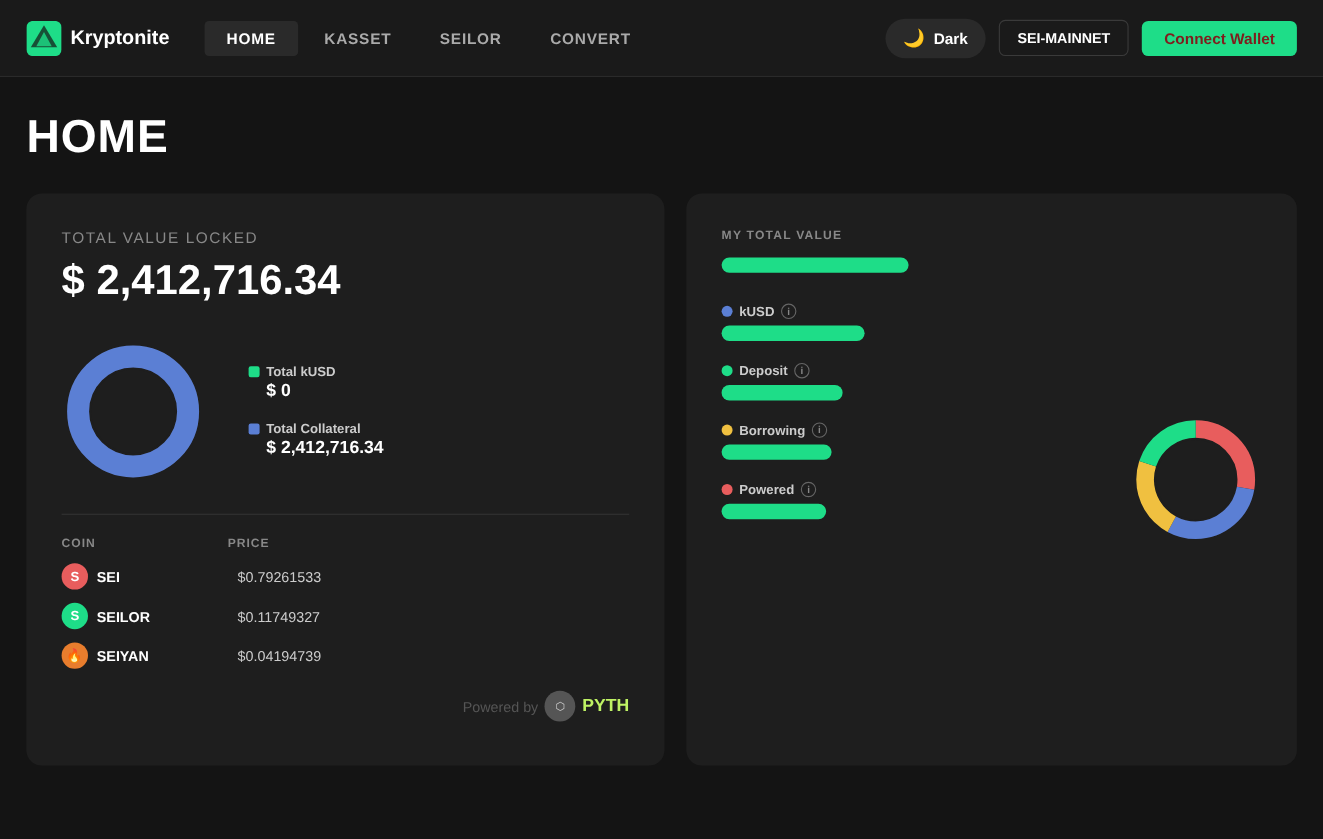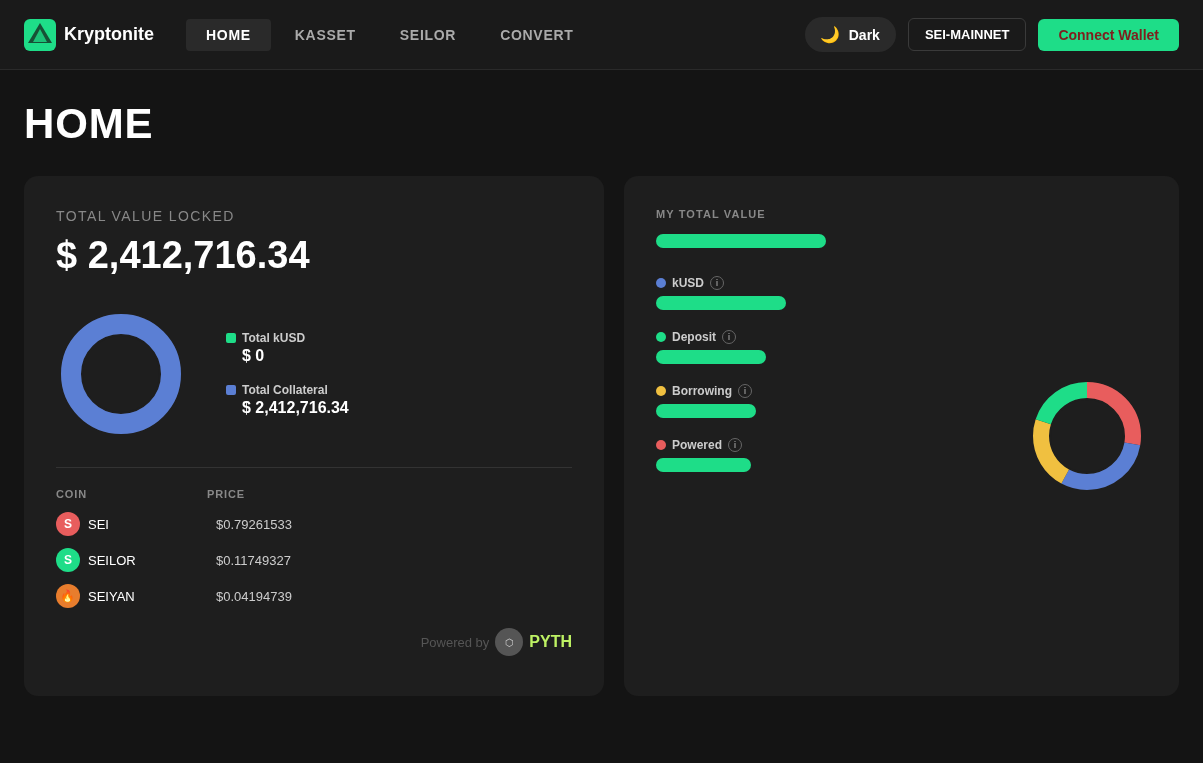--- a/index.html
+++ b/index.html
@@ -213,21 +213,21 @@
       height: 24px;
       border-radius: 50%;
       display: flex;
       align-items: center;
       justify-content: center;
       font-size: 12px;
       font-weight: 700;
     }
     .coin-name {
       font-size: 13px;
-      font-weight: 400;
+      font-weight: 700;
       color: #fff;
     }
     .coin-price {
       font-size: 13px;
       color: #ccc;
     }
     .pyth-logo {
       margin-top: 20px;
       display: flex;
       justify-content: flex-end;

